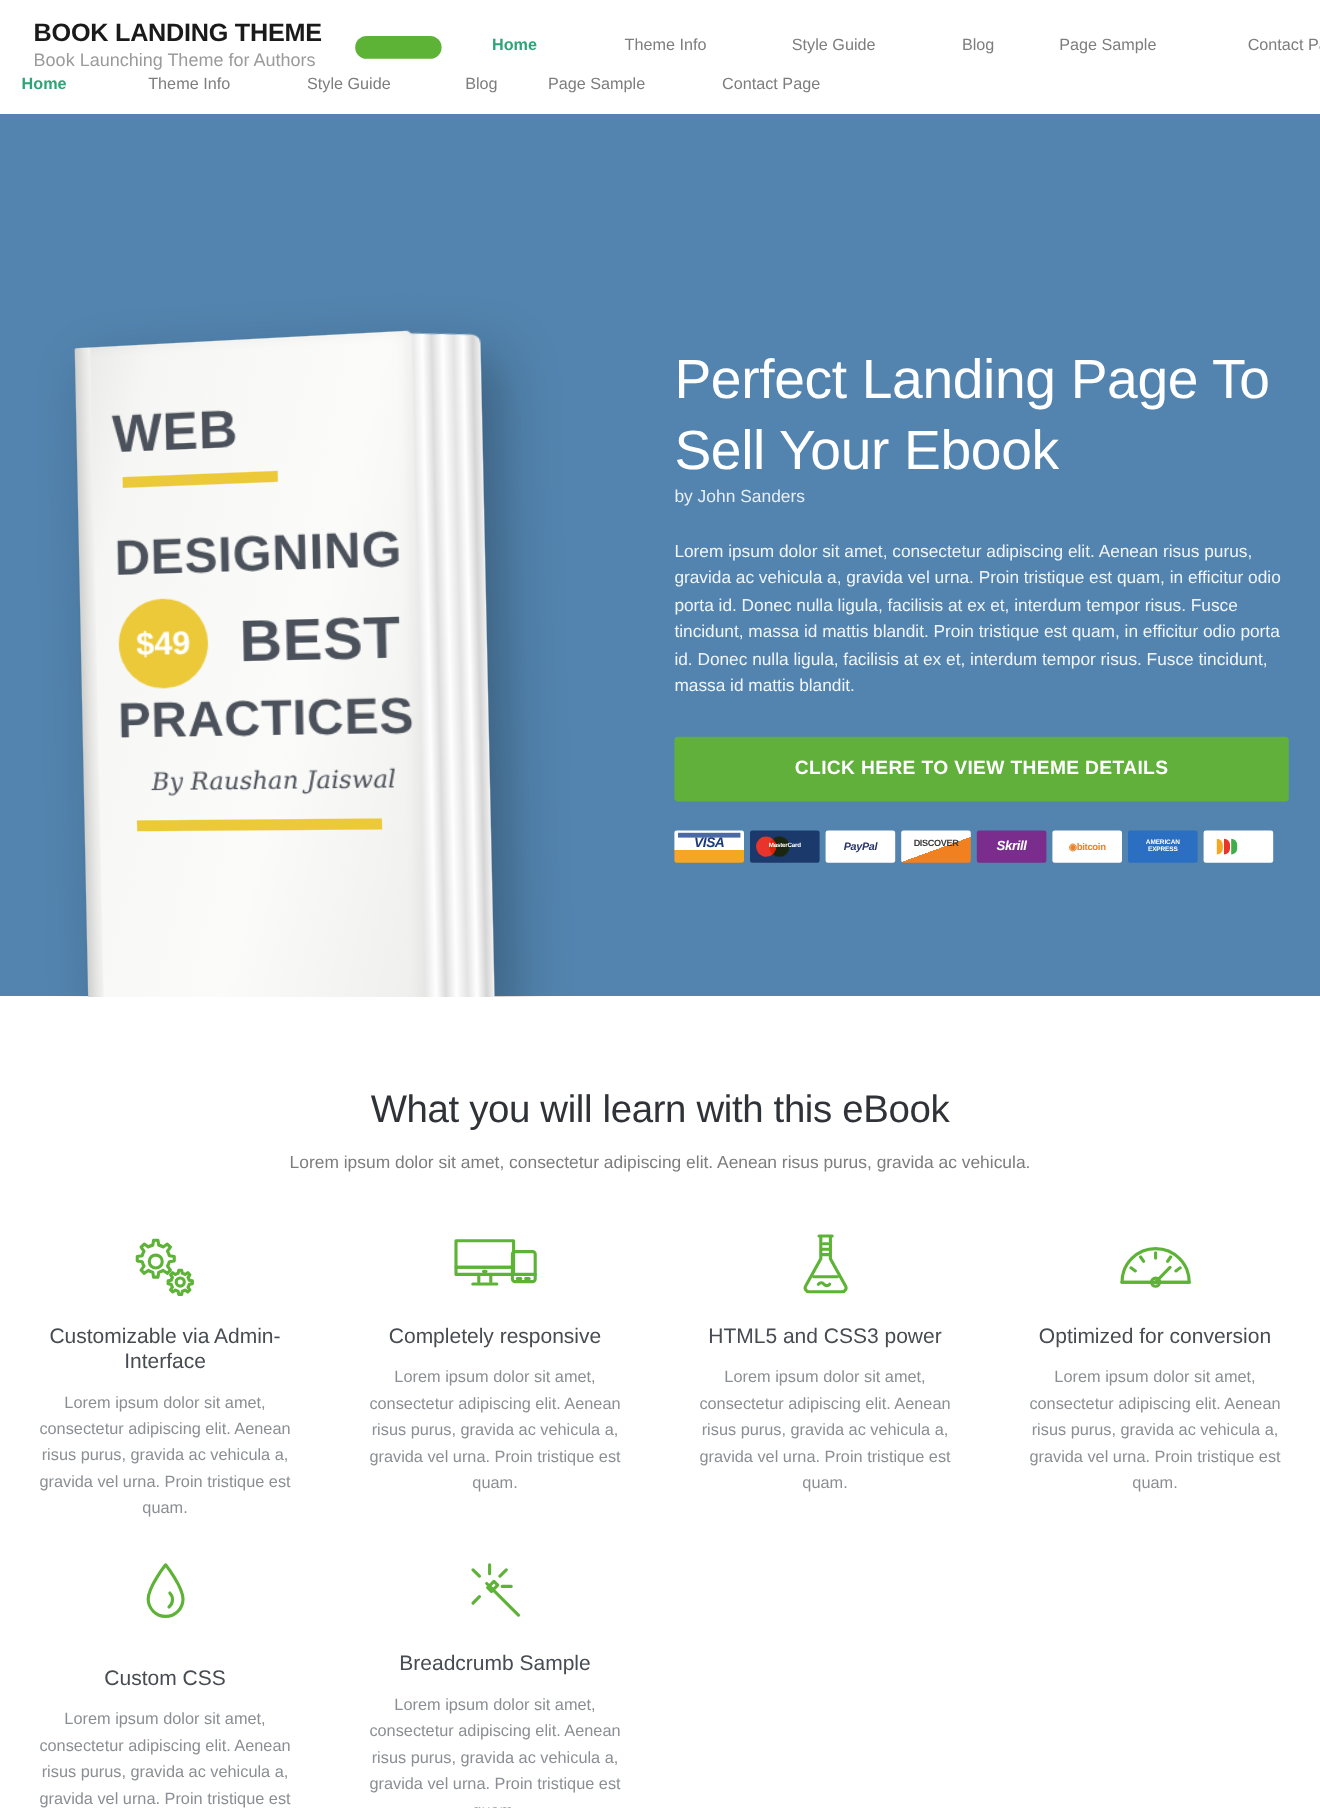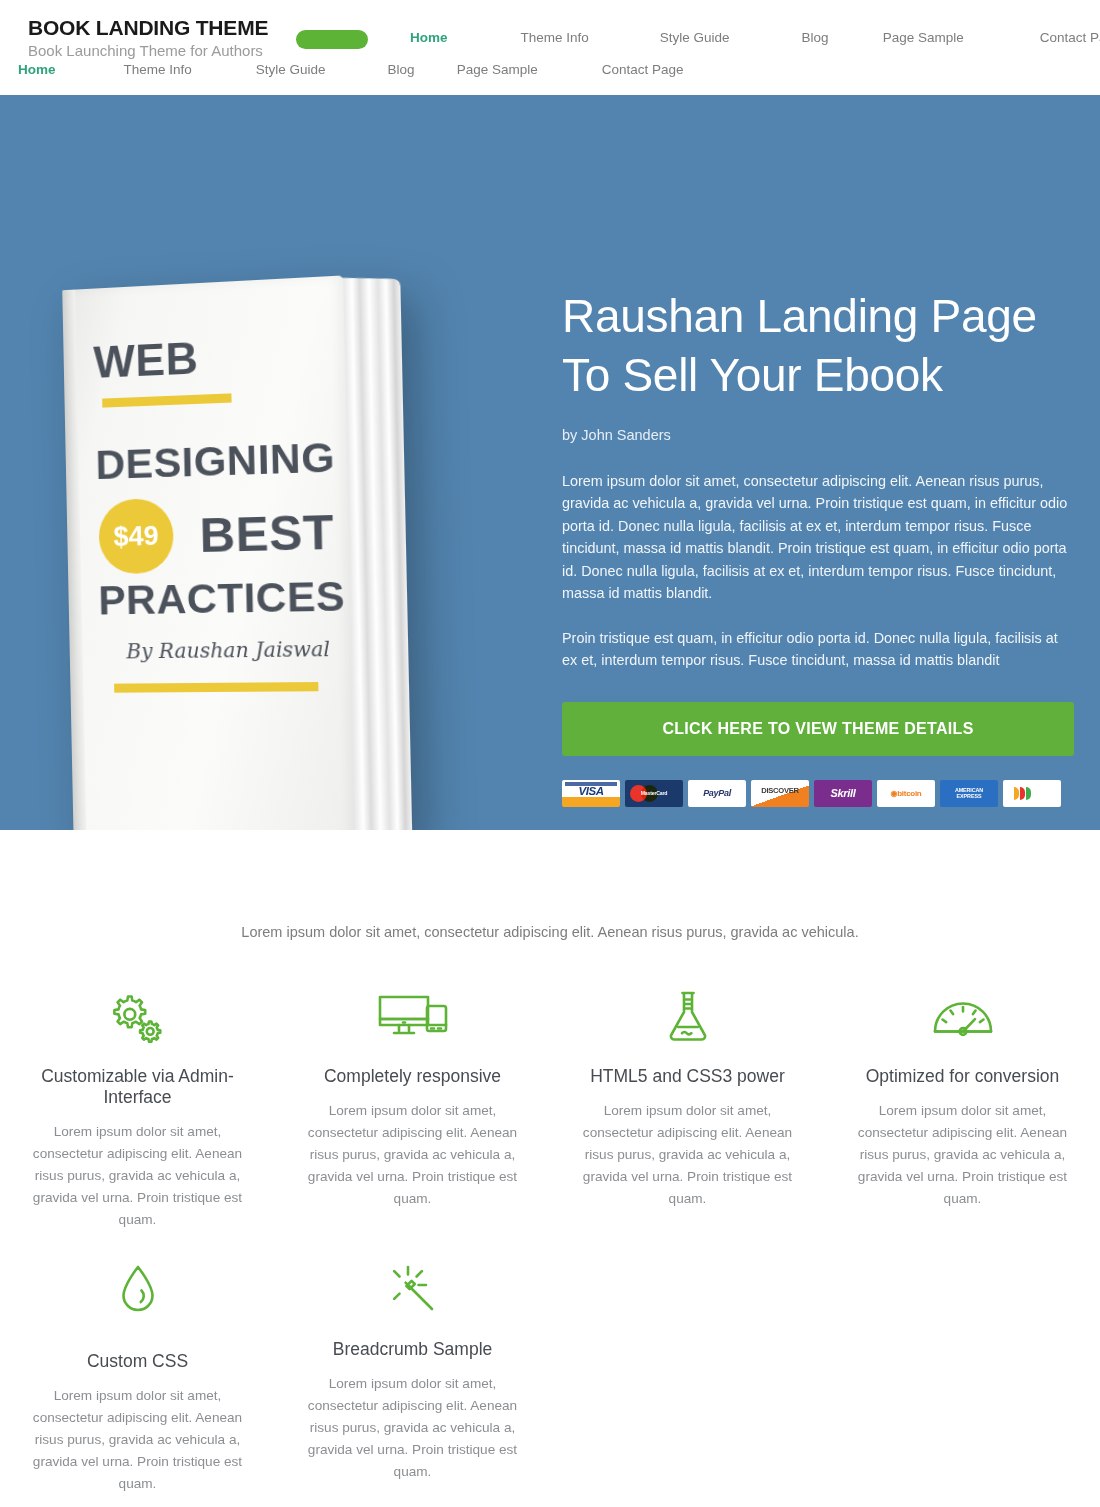--- a/index.html
+++ b/index.html
@@ -198,21 +198,21 @@
     width: 512px;
   }
   .hero-title {
     font-size: 46px;
     line-height: 1.28;
     font-weight: normal;
     color: #ffffff;
     letter-spacing: -0.3px;
   }
   .hero-byline {
-    margin-top: 22px;
+    margin-top: 1px;
     font-size: 14.5px;
     color: #e7eff6;
   }
   .hero-para {
     margin-top: 27px;
     font-size: 14.4px;
     line-height: 1.56;
     color: #f1f5f9;
   }
   .hero-para2 { margin-top: 22px; }
@@ -377,24 +377,23 @@
             </div>
             <div class="bk-line bk-practices">PRACTICES</div>
             <div class="bk-author">By Raushan Jaiswal</div>
             <div class="bk-bottom-rule"></div>
           </div>
         </div>
       </div>
     </div>
 
     <div class="hero-text">
-      <h1 class="hero-title">Raushan Landing Page To Sell Your Ebook</h1>
+      <h1 class="hero-title">Perfect Landing Page To Sell Your Ebook</h1>
       <div class="hero-byline">by John Sanders</div>
       <p class="hero-para">Lorem ipsum dolor sit amet, consectetur adipiscing elit. Aenean risus purus, gravida ac vehicula a, gravida vel urna. Proin tristique est quam, in efficitur odio porta id. Donec nulla ligula, facilisis at ex et, interdum tempor risus. Fusce tincidunt, massa id mattis blandit. Proin tristique est quam, in efficitur odio porta id. Donec nulla ligula, facilisis at ex et, interdum tempor risus. Fusce tincidunt, massa id mattis blandit.</p>
-      <p class="hero-para hero-para2">Proin tristique est quam, in efficitur odio porta id. Donec nulla ligula, facilisis at ex et, interdum tempor risus. Fusce tincidunt, massa id mattis blandit</p>
 
       <button class="cta-button">CLICK HERE TO VIEW THEME DETAILS</button>
 
       <div class="pay-row" id="pay-row">
           <div class="pay-badge pb-visa">
             <span>VISA</span>
           </div>
           <div class="pay-badge pb-mc">
             <i class="c1"></i>
             <i class="c2"></i>
@@ -420,20 +419,21 @@
             <i class="gw2"></i>
             <i class="gw3"></i>
           </div>
         </div>
     </div>
 
   </div>
 </section>
 
 <section class="features">
+  <h2 class="features-title">What you will learn with this eBook</h2>
   <p class="features-sub">Lorem ipsum dolor sit amet, consectetur adipiscing elit. Aenean risus purus, gravida ac vehicula.</p>
   <div class="feature-grid" id="feature-grid">
       <div class="feature-card fc-0">
         <div class="feature-icon">
           <svg width="62" height="54" viewBox="0 0 62 54" fill="none" stroke="#5cb335" stroke-width="2.6" stroke-linejoin="round" stroke-linecap="round">
       <path d="M24 6.5l3.6.0 .7 4.1a13 13 0 013.7 1.5l3.4-2.4 2.6 2.6-2.4 3.4a13 13 0 011.5 3.7l4.1.7v3.6l-4.1.7a13 13 0 01-1.5 3.7l2.4 3.4-2.6 2.6-3.4-2.4a13 13 0 01-3.7 1.5l-.7 4.1H24l-.7-4.1a13 13 0 01-3.7-1.5l-3.4 2.4-2.6-2.6 2.4-3.4a13 13 0 01-1.5-3.7l-4.1-.7v-3.6l4.1-.7a13 13 0 011.5-3.7l-2.4-3.4 2.6-2.6 3.4 2.4a13 13 0 013.7-1.5z"></path>
       <circle cx="25.8" cy="24.3" r="5.4"></circle>
       <path d="M45 31.5l2.4 0 .5 2.6a8.4 8.4 0 012.4 1l2.2-1.5 1.7 1.7-1.5 2.2a8.4 8.4 0 011 2.4l2.6.5v2.4l-2.6.5a8.4 8.4 0 01-1 2.4l1.5 2.2-1.7 1.7-2.2-1.5a8.4 8.4 0 01-2.4 1l-.5 2.6H45l-.5-2.6a8.4 8.4 0 01-2.4-1l-2.2 1.5-1.7-1.7 1.5-2.2a8.4 8.4 0 01-1-2.4l-2.6-.5v-2.4l2.6-.5a8.4 8.4 0 011-2.4l-1.5-2.2 1.7-1.7 2.2 1.5a8.4 8.4 0 012.4-1z"></path>
       <circle cx="46.2" cy="41.4" r="3.4"></circle>
     </svg>

